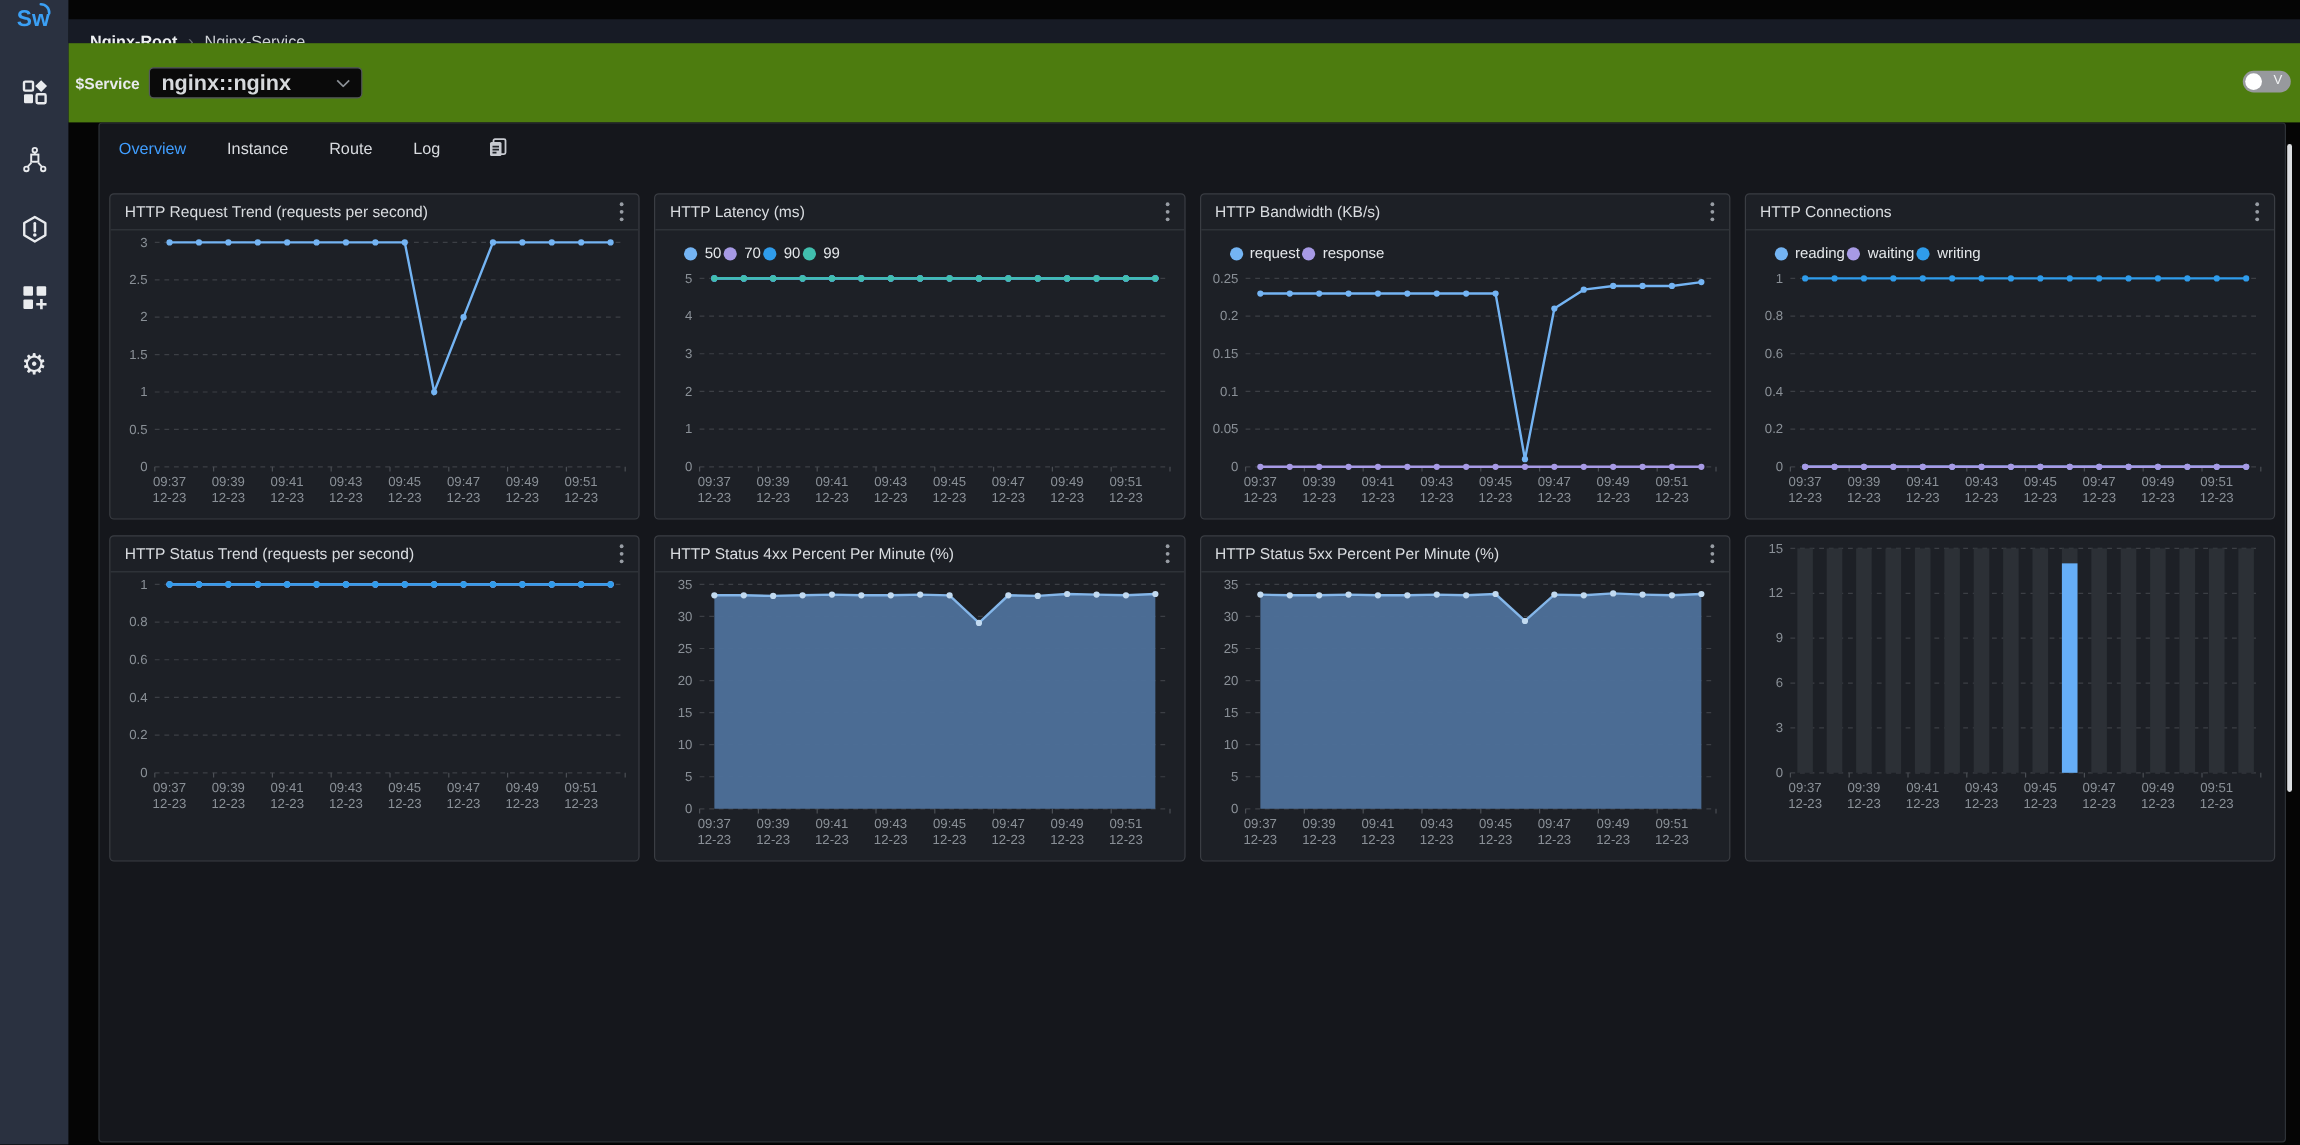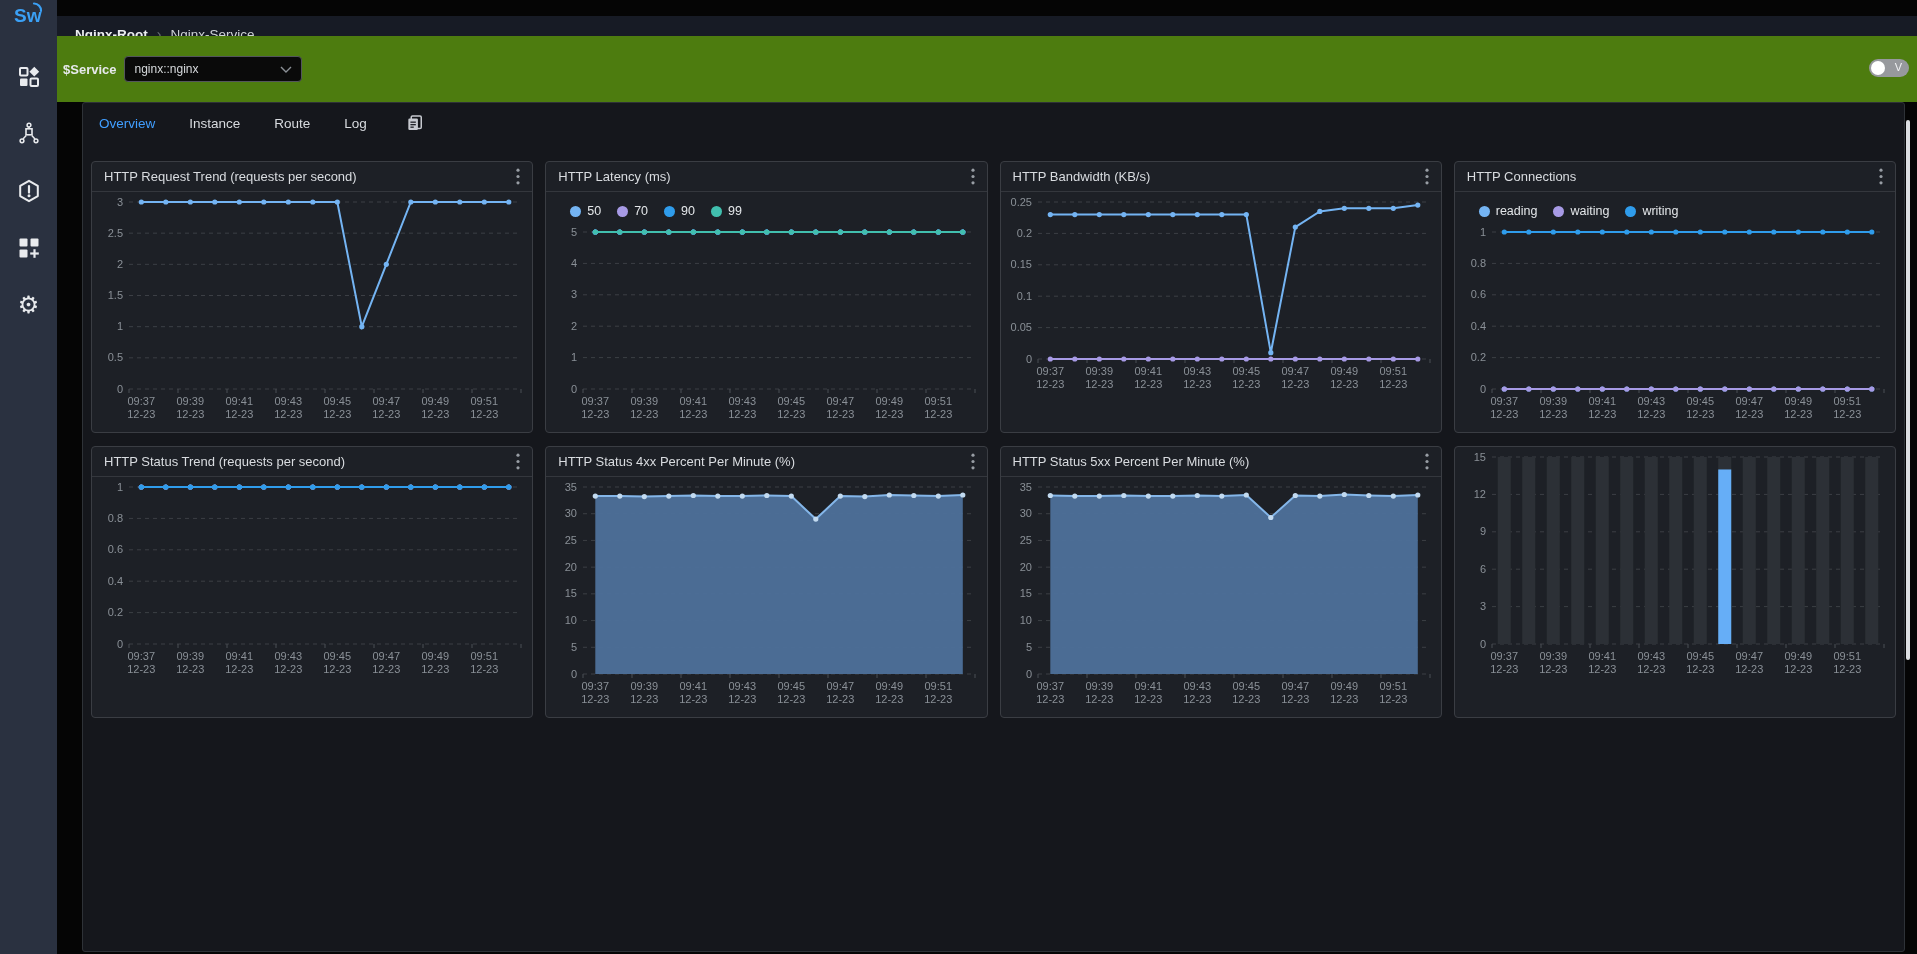--- a/index.html
+++ b/index.html
@@ -28,40 +28,40 @@
   .toggle-dark .moon { position:absolute; left:5px; top:2px; font-size:12px; color:#fff; }
   .toggle-dark .knob { position:absolute; right:2px; top:2px; width:16px; height:16px; border-radius:50%; background:#fff; }
   .icon-btn { display:flex; align-items:center; cursor:pointer; }
 
   
   .service-bar { position:absolute; left:57px; top:36px; right:0; height:66px; background:#4d7c0f;
                  display:flex; align-items:center; padding-left:6px; }
   .svc-label { color:#e8eaed; font-size:13px; font-weight:bold; }
   .select { margin-left:7px; width:178px; height:26px; border:1px solid #53565c; border-radius:4px; background:#0a0a0a;
             display:flex; align-items:center; justify-content:space-between; padding:0 9px 0 10px; cursor:pointer; }
-  .select-value { color:#d6d9dc; font-size:12px; }
+  .select-value { color:#d6d9dc; font-size:18px;font-weight:bold; }
   .toggle-v { position:absolute; right:8px; top:23px; width:40px; height:18px; border-radius:9px; background:#97999d; cursor:pointer; }
   .toggle-v .knob2 { position:absolute; left:2px; top:2px; width:14px; height:14px; border-radius:50%; background:#fff; }
   .toggle-v .v-label { position:absolute; right:7px; top:2px; font-size:11px; color:#f2f3f4; }
 
   
   .panel { position:absolute; left:82px; top:102px; width:1823px; height:850px;
            background:#15171c; border:1px solid #2e3237; border-radius:3px; }
   .tabs { height:40px; display:flex; align-items:center; padding-left:16px; gap:34px; }
   .tab { font-size:13.5px; color:#d8dbdf; cursor:pointer; }
   .tab.active { color:#409eff; }
   .tab-icon { display:flex; align-items:center; cursor:pointer; margin-left:4px; }
 
   .cards { display:grid; grid-template-columns:repeat(4,1fr); column-gap:12px; row-gap:13px; padding:18px 8px; }
   .card { background:#1d2026; border:1px solid #3a3d43; border-radius:4px; height:272px; overflow:hidden; }
   .card-head { height:30px; border-bottom:1px solid #34373d; display:flex; align-items:center;
                justify-content:space-between; padding:0 10px 0 12px;gap:24px; }
   .card-title { color:#d9dce0; font-size:13px; white-space:nowrap; overflow:hidden; text-overflow:ellipsis; }
   .kebab { display:flex; align-items:center; cursor:pointer; padding:2px; }
-  .legend { display:flex; align-items:center; gap:16px; height:30px; padding:8px 0 0 24px; }
+  .legend { display:flex; align-items:center; gap:2px; height:30px; padding:8px 0 0 24px; }
   .lg-item { display:flex; align-items:center; gap:6px; cursor:pointer; }
   .lg-dot { width:11px; height:11px; border-radius:50%; display:inline-block; }
   .lg-label { color:#e4e7ea; font-size:12.5px; }
 
   svg.chart text { font-family:"Liberation Sans", sans-serif; font-size:11px; fill:#8a9097; }
 
   .scroll-thumb { position:absolute; left:1906px; top:120px; width:4px; height:540px;
                   background:#dcdee1; border-radius:2px; cursor:pointer; z-index:9; }
 </style>
 </head>
@@ -381,20 +381,29 @@
             <circle cx="416.8" cy="10.0" r="2.6" fill="#41bfae"></circle>
           </svg></div>
         <div class="card"><div class="card-head">
             <span class="card-title">HTTP Bandwidth (KB/s)</span>
             <span class="kebab">
               <svg width="4" height="17" viewBox="0 0 4 17">
                 <circle cx="2" cy="2.2" r="1.6" fill="#989da4"></circle>
                 <circle cx="2" cy="8.5" r="1.6" fill="#989da4"></circle>
                 <circle cx="2" cy="14.8" r="1.6" fill="#989da4"></circle>
               </svg>
+            </span>
+          </div><div class="legend">
+            <span class="lg-item">
+              <span class="lg-dot" style="background: rgb(116, 180, 243);"></span>
+              <span class="lg-label">request</span>
+            </span>
+            <span class="lg-item">
+              <span class="lg-dot" style="background: rgb(167, 154, 229);"></span>
+              <span class="lg-label">response</span>
             </span>
           </div><svg class="chart" width="441" height="209" viewBox="0 0 441 209">
             <line x1="37" x2="429" y1="10" y2="10" stroke="#3c3f45" stroke-width="1" stroke-dasharray="4 4"></line>
             <text x="31" y="13.5" text-anchor="end">0.25</text>
             <line x1="37" x2="429" y1="41.39999999999999" y2="41.39999999999999" stroke="#3c3f45" stroke-width="1" stroke-dasharray="4 4"></line>
             <text x="31" y="44.89999999999999" text-anchor="end">0.2</text>
             <line x1="37" x2="429" y1="72.8" y2="72.8" stroke="#3c3f45" stroke-width="1" stroke-dasharray="4 4"></line>
             <text x="31" y="76.3" text-anchor="end">0.15</text>
             <line x1="37" x2="429" y1="104.19999999999999" y2="104.19999999999999" stroke="#3c3f45" stroke-width="1" stroke-dasharray="4 4"></line>
             <text x="31" y="107.69999999999999" text-anchor="end">0.1</text>

